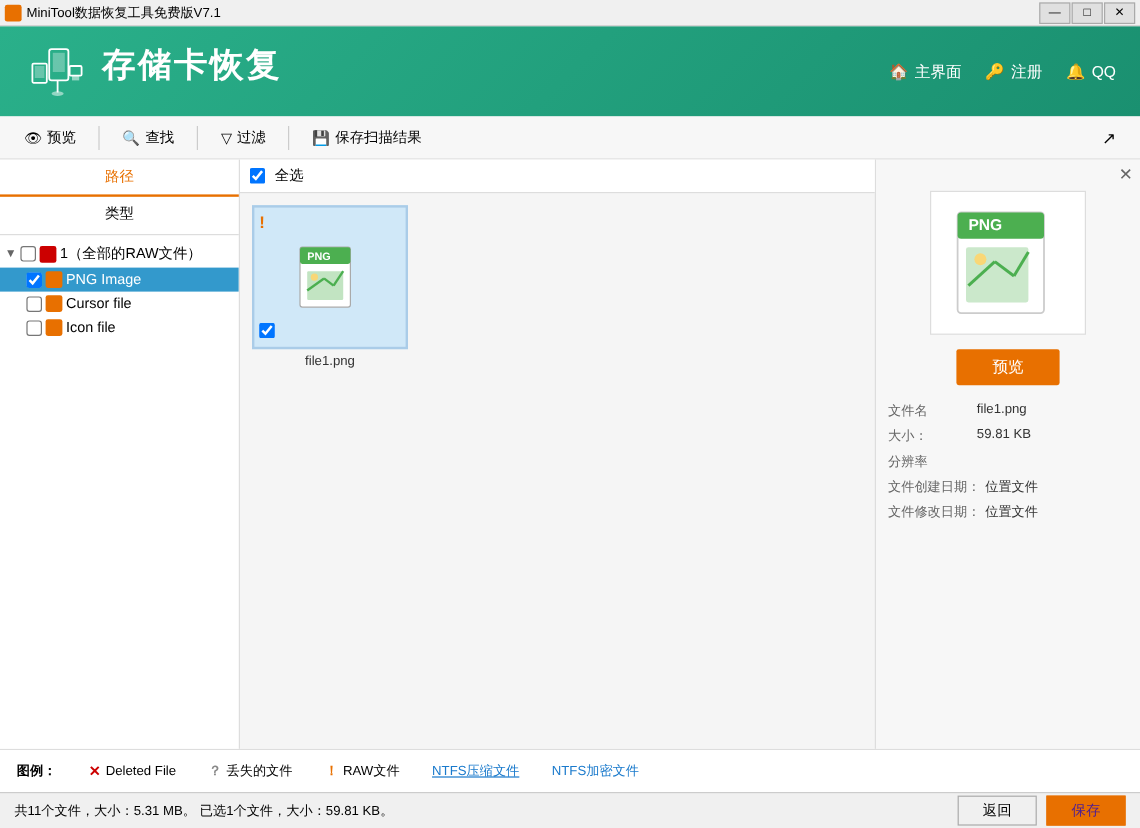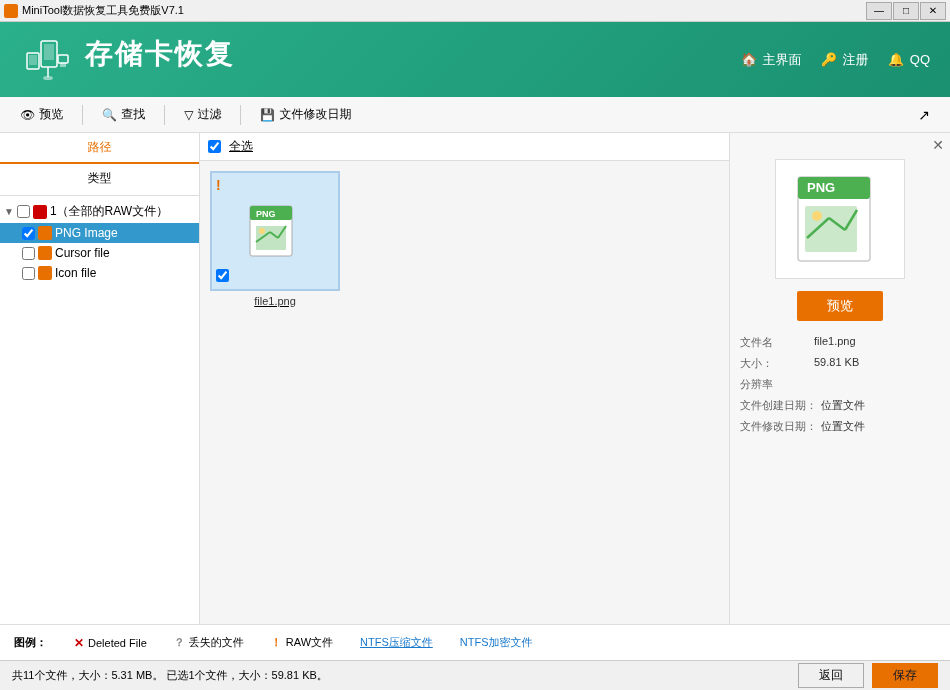--- a/index.html
+++ b/index.html
@@ -93,21 +93,20 @@
     .tree-item input[type=checkbox] { width: 13px; height: 13px; }
     .expand-arrow { font-size: 10px; color: #666; }
 
     
     .center-panel {
       flex: 1;
       background: #f5f5f5;
       display: flex;
       flex-direction: column;
       border-right: 1px solid #ddd;
-      text-decoration: underline;
     }
     .file-panel-header {
       height: 28px;
       background: white;
       border-bottom: 1px solid #ddd;
       display: flex;
       align-items: center;
       padding: 0 8px;
       gap: 8px;
     }
@@ -194,21 +193,21 @@
       align-items: center;
       justify-content: space-between;
       padding: 0 12px;
       font-size: 11px;
     }
     .status-bar-btns { display: flex; gap: 8px; }
     .status-btn {
       padding: 3px 20px; font-size: 12px; border: 1px solid #aaa; cursor: pointer;
       background: #f0f0f0;
     }
-    .status-btn.orange { background: #e87000; color: #0f172a; border-color: #e87000; }
+    .status-btn.orange { background: #e87000; color: #4c1d95; border-color: #e87000; }
   </style>
 </head>
 <body>
 
 <div class="title-bar">
   <div class="title-bar-left">
     <div class="title-bar-icon"></div>
     <span>MiniTool数据恢复工具免费版V7.1</span>
   </div>
   <div class="title-bar-controls">
@@ -265,21 +264,21 @@
     <span>查找</span>
   </button>
   <div class="toolbar-separator"></div>
   <button class="toolbar-btn">
     <span>▽</span>
     <span>过滤</span>
   </button>
   <div class="toolbar-separator"></div>
   <button class="toolbar-btn">
     <span>💾</span>
-    <span>文件修改日期</span>
+    <span>保存扫描结果</span>
   </button>
   <div class="toolbar-right">
     <button class="toolbar-btn">
       <span style="font-size:14px;">↗</span>
     </button>
   </div>
 </div>
 
 <div class="main-area">
 

